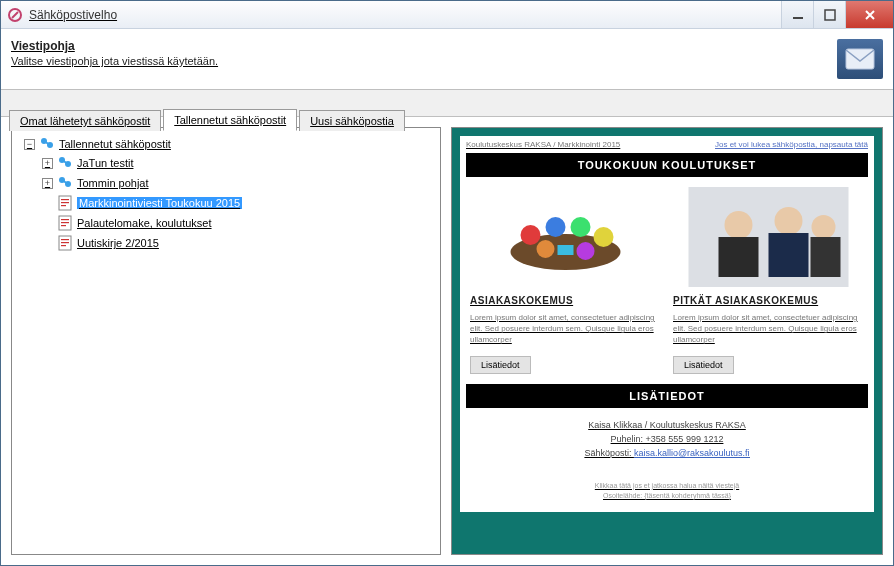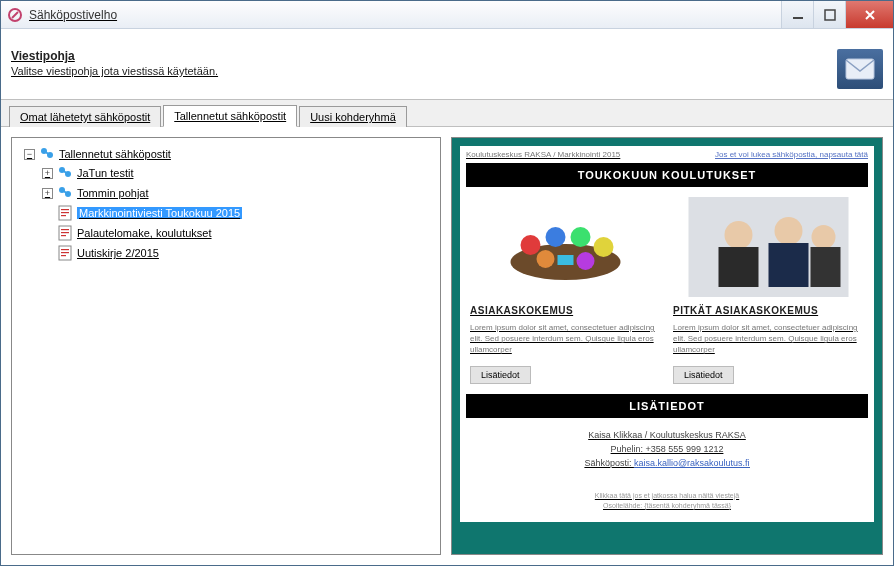--- a/index.html
+++ b/index.html
@@ -5,27 +5,27 @@
   * { box-sizing: border-box; }
   html, body { margin:0; padding:0; font-family: "Segoe UI", Tahoma, sans-serif; font-size:12px; }
   .window { width:894px; height:566px; border:1px solid #4a6b8a; background:#fff; display:flex; flex-direction:column; position:relative;text-decoration:underline; }
   .titlebar { height:28px; background:linear-gradient(#fdfdfe,#e9eef5); border-bottom:1px solid #c8d2df; display:flex; align-items:center; padding:0 0 0 6px; }
   .titlebar .app-icon { width:16px; height:16px; margin-right:6px; }
   .titlebar .title { flex:1; color:#333; font-size:12px; }
   .win-controls { display:flex; height:100%; }
   .win-btn { width:32px; display:flex; align-items:center; justify-content:center; border-left:1px solid #c8d2df; background:linear-gradient(#f3f6fa,#dde5ef); cursor:pointer; }
   .win-btn.close { width:48px; background:linear-gradient(#e07870,#c83a2e); color:#fff; }
   .win-btn svg { display:block; }
-  .header { display:flex; align-items:flex-start; padding:20px 10px 10px 10px; border-bottom:1px solid #bfbfbf; background:#fff; }
+  .header { display:flex; align-items:flex-start; padding:10px 10px 10px 10px; border-bottom:1px solid #bfbfbf; background:#fff; }
   .header-text { flex:1; }
   .header h1 { margin:0 0 2px 0; font-size:12px; font-weight:bold; color:#222; }
   .header p { margin:0; font-size:11px; color:#222; }
   .mail-badge { width:46px; height:40px; background:linear-gradient(#4a6fa0,#2d4e78); display:flex; align-items:center; justify-content:center; border-radius:2px; }
   .tabs-row { display:flex; align-items:flex-end; padding:4px 8px 0 8px; background:#f0f0f0; border-bottom:1px solid #bfbfbf; }
-  .tab { padding:4px 10px; border:1px solid #9a9a9a; border-bottom:none; background:#eee; margin-right:2px; font-size:11px; cursor:pointer; position:relative; top:1px; }
+  .tab { padding:4px 10px; border:1px solid #9a9a9a; border-bottom:none; background:#eee; margin-right:2px; font-size:11px; cursor:pointer; position:relative; top:15px; }
   .tab.active { background:#fff; border-bottom:1px solid #fff; }
   .content { flex:1; display:flex; padding:10px; background:#fff; overflow:hidden; }
   .left-pane { flex:0 0 430px; border:1px solid #888; padding:6px 4px; overflow:auto; background:#fff; margin-right:10px; }
   .right-pane { flex:1; border:1px solid #888; overflow:auto; background:#0f766e; }
   .tree ul { list-style:none; margin:0; padding-left:18px; }
   .tree > ul { padding-left:6px; }
   .tree li { position:relative; padding:1px 0; }
   .node { display:flex; align-items:center; gap:4px; padding:1px 2px; white-space:nowrap; cursor:default; }
   .node.selected .lbl { background:#3399ff; color:#fff; padding:0 2px; }
   .expander { width:11px; height:11px; border:1px solid #888; display:flex; align-items:center; justify-content:center; font-size:9px; line-height:1; background:#fff; cursor:pointer; color:#444;}
@@ -88,21 +88,21 @@
       <svg width="30" height="22" viewBox="0 0 30 22">
         <rect x="1" y="1" width="28" height="20" rx="2" fill="#e8eef7" stroke="#b7c6de"></rect>
         <path d="M1 2 L15 13 L29 2" fill="none" stroke="#8aa0c2" stroke-width="1.5"></path>
       </svg>
     </div>
   </div>
 
   <div class="tabs-row">
     <div class="tab">Omat lähetetyt sähköpostit</div>
     <div class="tab active">Tallennetut sähköpostit</div>
-    <div class="tab">Uusi kohderyhmä</div>
+    <div class="tab">Uusi sähköpostia</div>
   </div>
 
   <div class="content">
 
     <div class="left-pane">
       <div class="tree">
         <ul>
           <li>
             <div class="node">
               <span class="expander">−</span>

